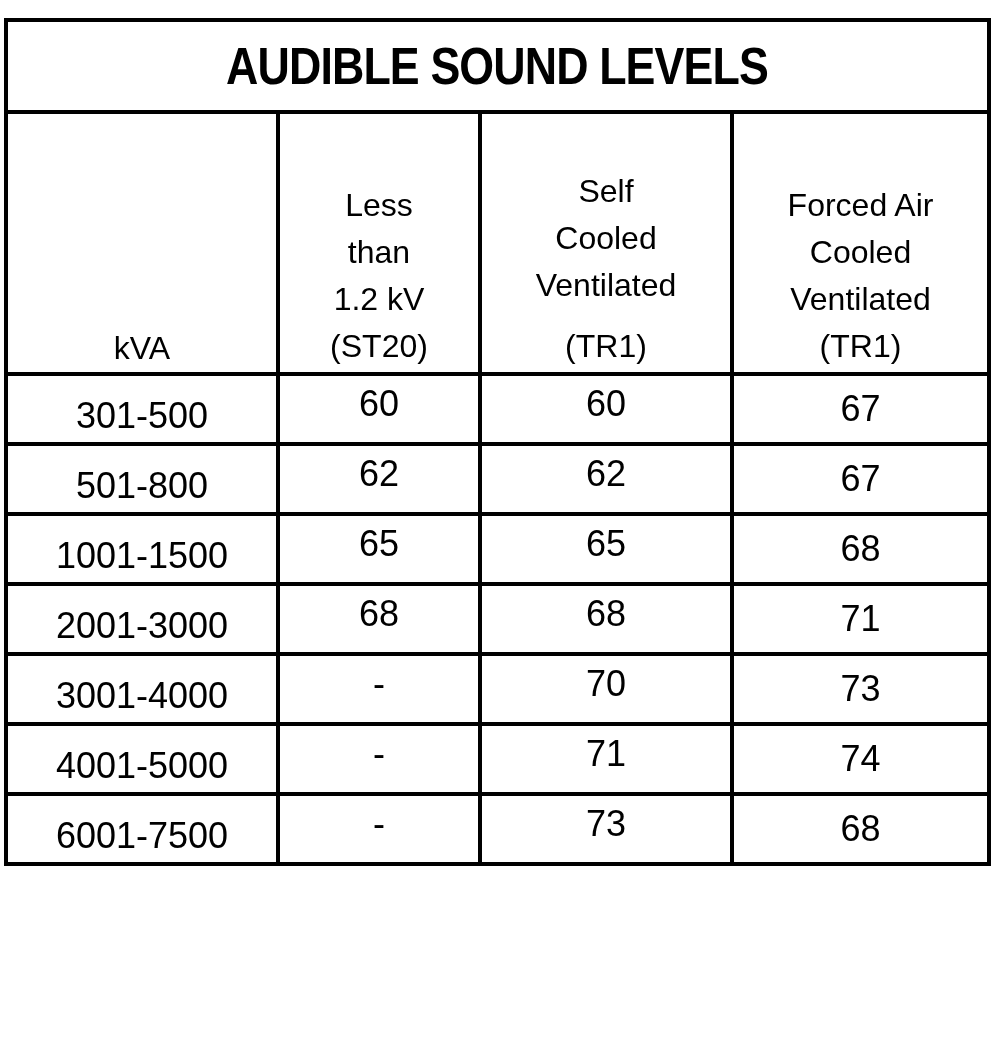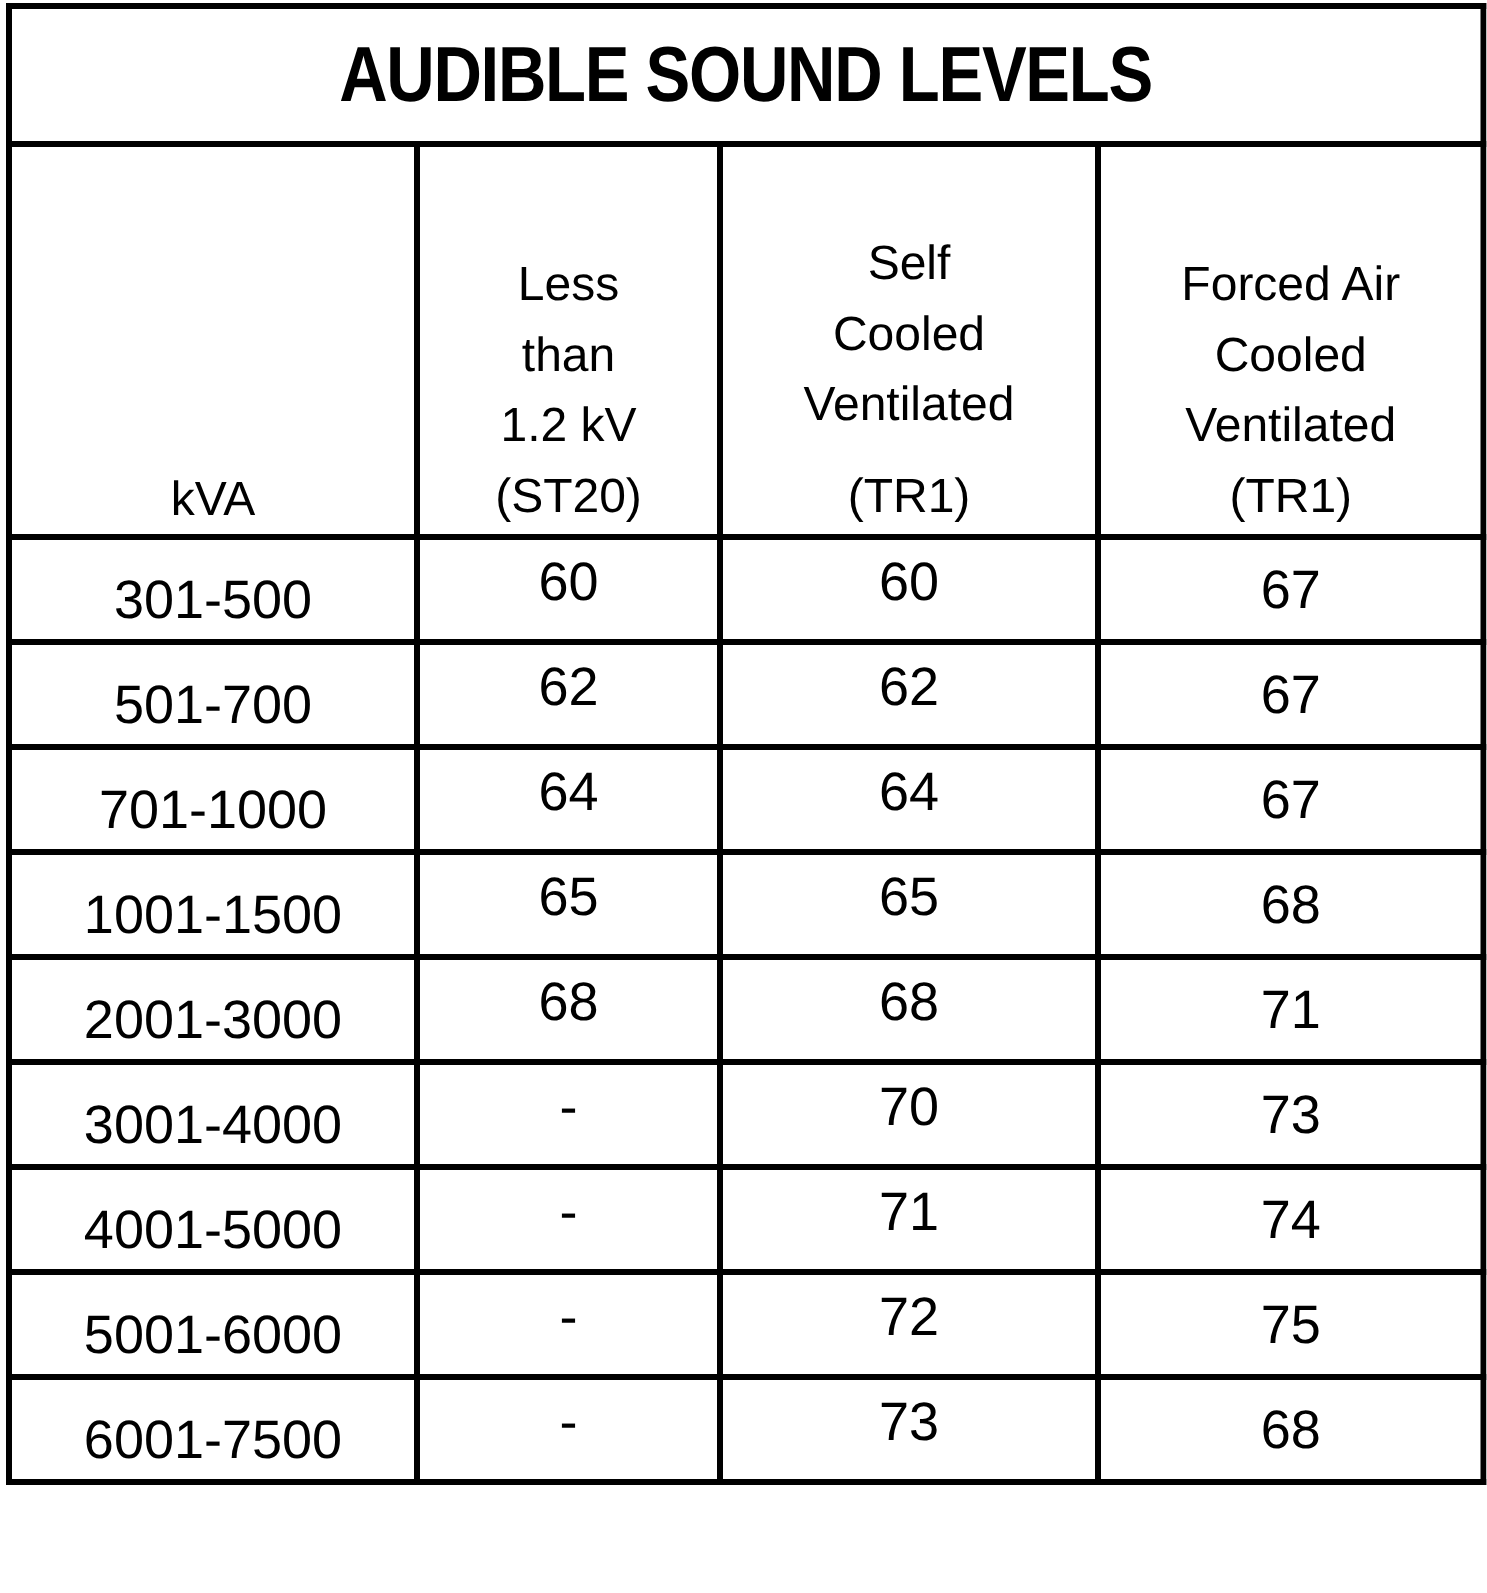--- a/index.html
+++ b/index.html
@@ -1,17 +1,17 @@
 <!DOCTYPE html>
 <html><head>
   <meta charset="utf-8">
   <style>
     html, body { margin: 0; padding: 0; background: #ffffff; }
     body { width: 991px; height: 1062px; position: relative; overflow: hidden; }
-    .wrap { position: absolute; left: 4px; top: 2px; width: 983px; }
+    .wrap { position: absolute; left: 4px; top: 18px; width: 983px; }
     table.sound {
       border-collapse: collapse;
       width: 983px;
       font-family: "Liberation Sans", sans-serif;
       color: #000;
       table-layout: fixed;
     }
     table.sound td, table.sound th {
       border: 4px solid #000;
       padding: 0;
@@ -89,29 +89,23 @@
       </tr>
     </tbody>
     <tbody id="rows">
         <tr class="data-row">
           <td class="kva-cell">301-500</td>
           <td class="val-cell">60</td>
           <td class="val-cell">60</td>
           <td class="val-cell tr1f">67</td>
         </tr>
         <tr class="data-row">
-          <td class="kva-cell">501-700</td>
+          <td class="kva-cell">501-800</td>
           <td class="val-cell">62</td>
           <td class="val-cell">62</td>
-          <td class="val-cell tr1f">67</td>
-        </tr>
-        <tr class="data-row">
-          <td class="kva-cell">701-1000</td>
-          <td class="val-cell">64</td>
-          <td class="val-cell">64</td>
           <td class="val-cell tr1f">67</td>
         </tr>
         <tr class="data-row">
           <td class="kva-cell">1001-1500</td>
           <td class="val-cell">65</td>
           <td class="val-cell">65</td>
           <td class="val-cell tr1f">68</td>
         </tr>
         <tr class="data-row">
           <td class="kva-cell">2001-3000</td>
@@ -125,26 +119,20 @@
           <td class="val-cell">70</td>
           <td class="val-cell tr1f">73</td>
         </tr>
         <tr class="data-row">
           <td class="kva-cell">4001-5000</td>
           <td class="val-cell">-</td>
           <td class="val-cell">71</td>
           <td class="val-cell tr1f">74</td>
         </tr>
         <tr class="data-row">
-          <td class="kva-cell">5001-6000</td>
-          <td class="val-cell">-</td>
-          <td class="val-cell">72</td>
-          <td class="val-cell tr1f">75</td>
-        </tr>
-        <tr class="data-row">
           <td class="kva-cell">6001-7500</td>
           <td class="val-cell">-</td>
           <td class="val-cell">73</td>
           <td class="val-cell tr1f">68</td>
         </tr>
       </tbody>
   </table>
 </div>
 
 </body></html>

